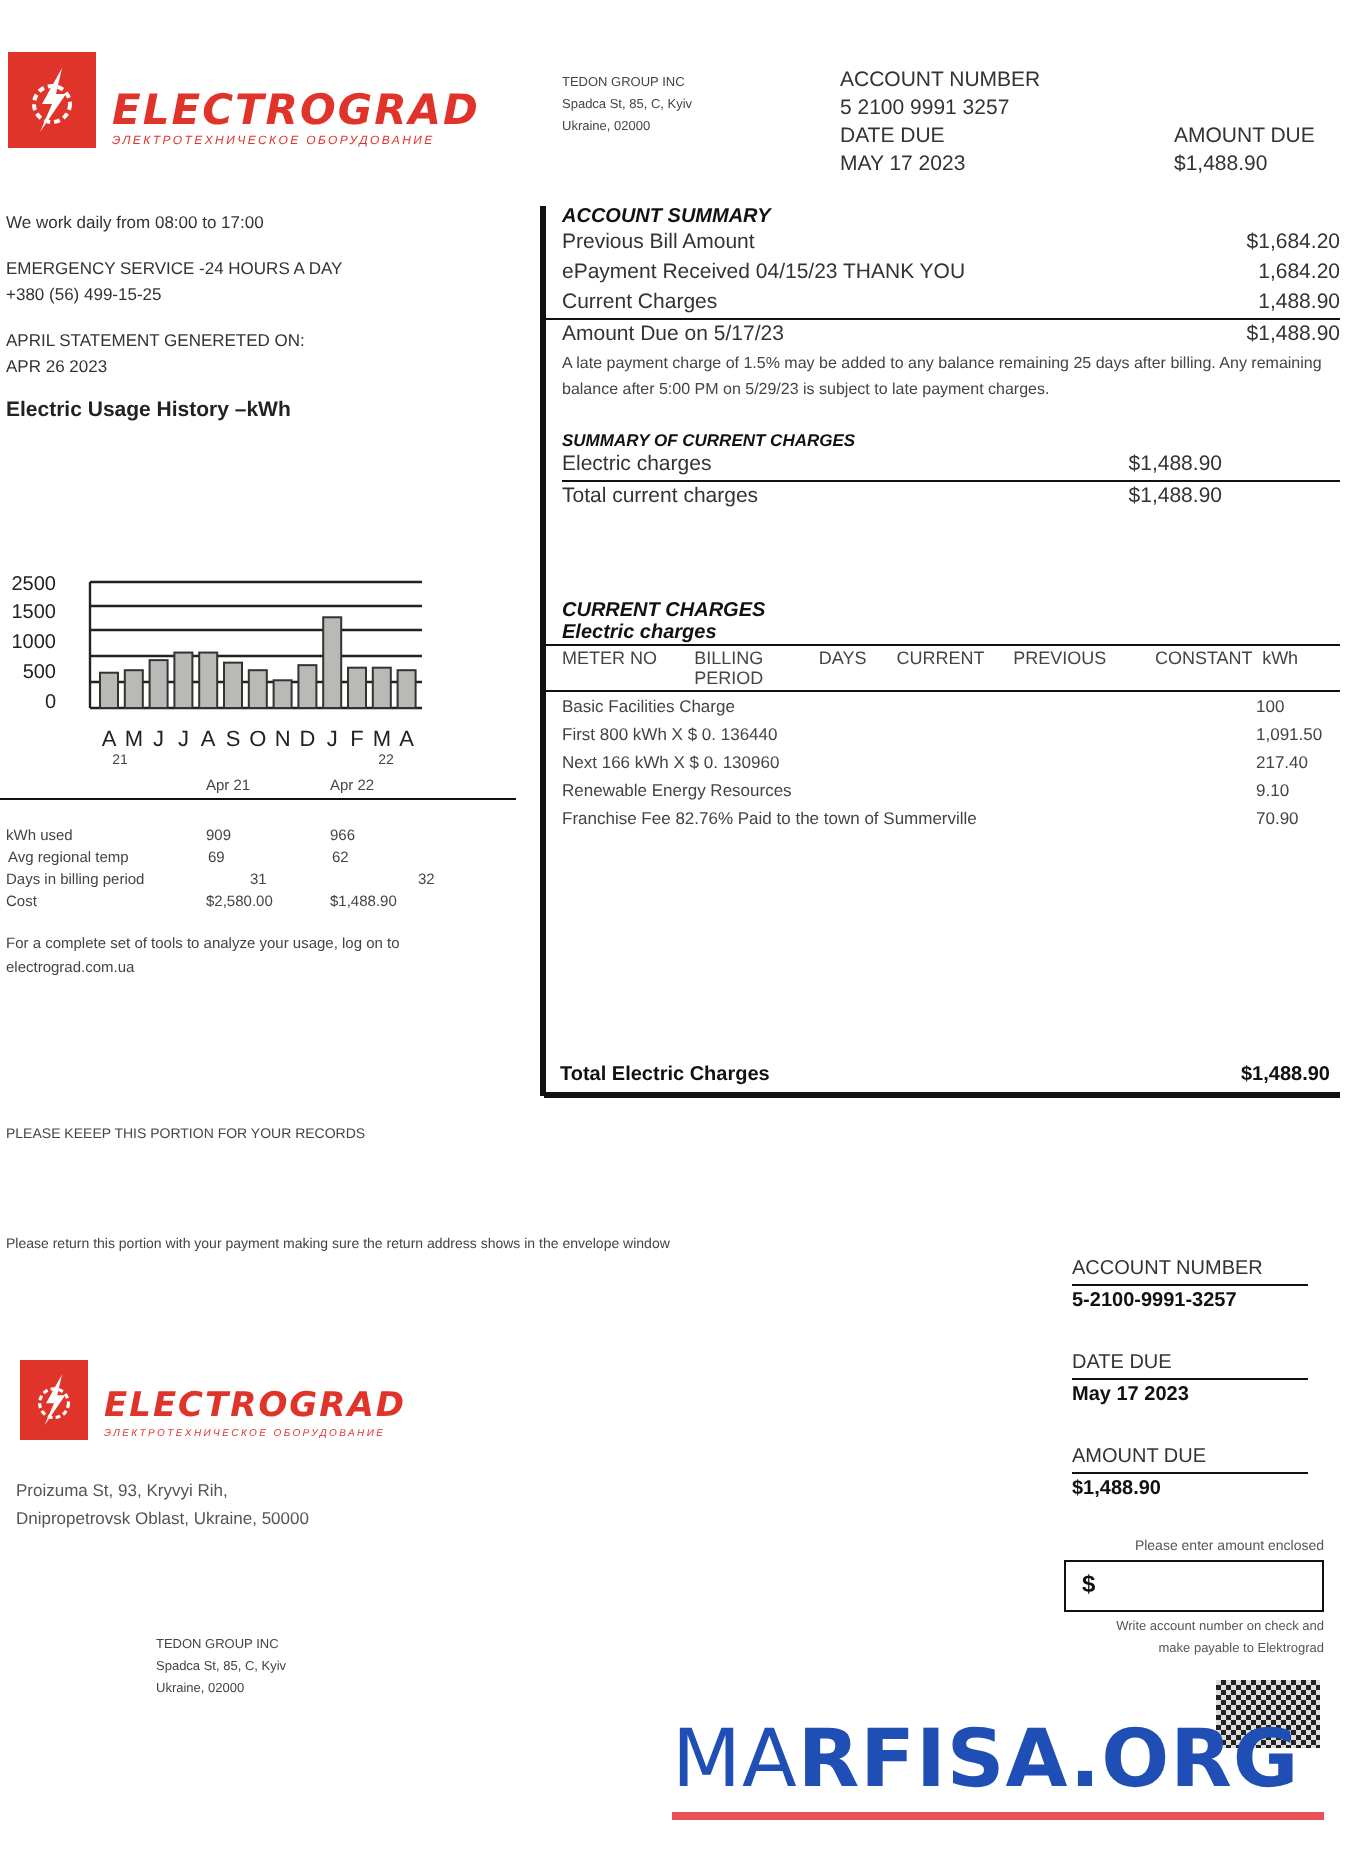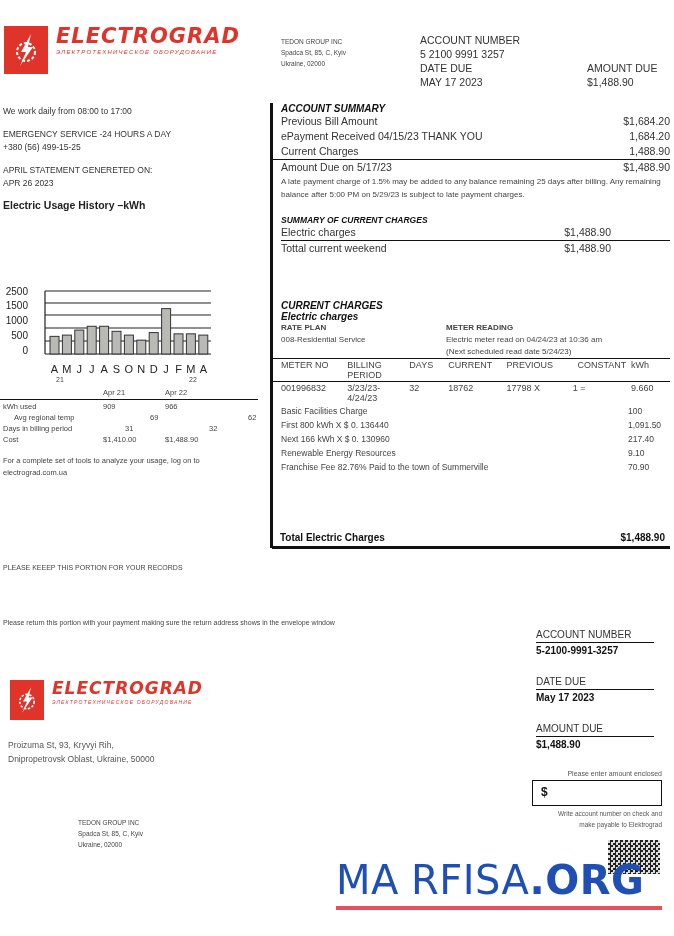--- a/index.html
+++ b/index.html
@@ -1,18 +1,18 @@
 <!DOCTYPE html>
 <html><head>
 <meta charset="utf-8">
 <style>
   * { box-sizing: border-box; margin: 0; padding: 0; }
   body { width: 674px; height: 936px; background: #fff; font-family: "Liberation Sans", sans-serif; color: #333; position: relative; overflow: hidden; font-size: 9px; }
   .abs { position: absolute; }
-  .logo { display: flex; align-items: flex-start; }
+  .logo { display: flex; align-items: flex-end; }
   .logo-box { width: 44px; height: 48px; background: #e0342b; display: flex; align-items: center; justify-content: center; }
   .logo-text { margin-left: 8px; }
   .logo-name { font-family: "DejaVu Sans", sans-serif; font-style: italic; font-weight: bold; color: #e0342b; font-size: 21px; letter-spacing: 1px; line-height: 1; }
   .logo-sub { font-size: 6px; color: #e0342b; font-style: italic; letter-spacing: 1.2px; margin-top: 2px; }
   .small { font-size: 6.5px; line-height: 11px; color: #444; }
   .lbl { font-size: 10.5px; color: #333; line-height: 14px; }
   .left-text { font-size: 8.5px; line-height: 13px; color: #333; }
   .bold { font-weight: bold; }
   .mid { left: 270px; width: 400px; border-left: 3px solid #111; padding-left: 8px; }
   .row { display: flex; justify-content: space-between; font-size: 10.5px; line-height: 15px; }
@@ -119,39 +119,39 @@
   </g>
 </svg>
 
 <div class="abs" style="left:0;top:388px;width:258px;">
   <div style="display:flex;font-size:7.5px;color:#444;height:11px;">
     <span style="width:103px;"></span>
     <span style="width:62px;">Apr 21</span>
     <span>Apr 22</span>
   </div>
   <div class="hr" style="width:258px;"></div>
-  <div id="comp-rows" style="font-size:7.5px;color:#444;line-height:11px;margin-top:1px;">
+  <div id="comp-rows" style="font-size:7.5px;color:#444;line-height:11px;margin-top:12px;">
       <div style="display: flex; padding-left: 3px;">
         <span style="width:100px">kWh used</span>
         <span style="width:62px">909</span>
         <span>966</span>
       </div>
-      <div style="display: flex; padding-left: 14px; gap: 36px;">
+      <div style="display: flex; padding-left: 4px;">
         <span style="width:100px">Avg regional temp</span>
         <span style="width:62px">69</span>
         <span>62</span>
       </div>
       <div style="display: flex; padding-left: 3px; gap: 22px;">
         <span style="width:100px">Days in billing period</span>
         <span style="width:62px">31</span>
         <span>32</span>
       </div>
       <div style="display: flex; padding-left: 3px;">
         <span style="width:100px">Cost</span>
-        <span style="width:62px">$1,410.00</span>
+        <span style="width:62px">$2,580.00</span>
         <span>$1,488.90</span>
       </div>
     </div>
   <div style="font-size:7.5px;color:#444;line-height:12px;margin-top:10px;width:250px;margin-left:3px;">For a complete set of tools to analyze your usage, log on to electrograd.com.ua</div>
 </div>
 
 <div class="abs mid" style="top:103px;height:445px;">
   <div class="sec-title">ACCOUNT SUMMARY</div>
   <div id="acct-rows">
       <div class="row">
@@ -174,65 +174,41 @@
     </div>
   <div style="font-size:8px;line-height:13px;color:#444;">A late payment charge of 1.5% may be added to any balance remaining 25 days after billing. Any remaining balance after 5:00 PM on 5/29/23 is subject to late payment charges.</div>
 
   <div class="sec-title" style="font-size:8.5px;margin-top:14px;">SUMMARY OF CURRENT CHARGES</div>
   <div class="row" style="width:330px;">
       <span>Electric charges</span>
       <span>$1,488.90</span>
     </div>
   <div class="hr"></div>
   <div class="row" style="width:330px;">
-      <span>Tottal current weekend</span>
+      <span>Total current charges</span>
       <span>$1,488.90</span>
     </div>
 
   <div class="sec-title" style="margin-top:44px;">CURRENT CHARGES</div>
   <div class="sec-title">Electric charges</div>
-  <div style="display:flex;font-size:8px;color:#444;line-height:12px;">
-    <div style="width:165px;">
-      <div class="bold">RATE PLAN</div>
-      <div>008-Residential Service</div>
-    </div>
-    <div>
-      <div class="bold">METER READING</div>
-      <div>Electric meter read on 04/24/23 at 10:36 am</div>
-      <div>(Next scheduled read date 5/24/23)</div>
-    </div>
-  </div>
   <div class="hr" style="margin-left:-8px;"></div>
   <table class="tbl">
     <tbody>
         <tr id="meter-head">
           <td style="width: 17%;">METER NO</td>
           <td style="width: 16%;">BILLING PERIOD</td>
           <td style="width: 10%;">DAYS</td>
           <td style="width: 15%;">CURRENT</td>
           <td style="width: 17%;">PREVIOUS</td>
           <td style="width: 15%; text-align: center;">CONSTANT</td>
           <td style="width: 10%;">kWh</td>
         </tr>
   </tbody>
     </table>
   <div class="hr" style="margin-left:-8px;"></div>
-  <table class="tbl">
-    <tbody>
-        <tr id="meter-row">
-          <td style="width: 17%;">001996832</td>
-          <td style="width: 16%;">3/23/23- 4/24/23</td>
-          <td style="width: 10%;">32</td>
-          <td style="width: 15%;">18762</td>
-          <td style="width: 17%;">17798  X</td>
-          <td style="width: 15%;">1 =</td>
-          <td style="width: 10%;">9.660</td>
-        </tr>
-  </tbody>
-    </table>
   <div id="line-items" style="font-size:8.5px;color:#444;line-height:14px;">
       <div style="display: flex; justify-content: space-between;">
         <span>Basic Facilities Charge</span>
         <span style="width:42px">100</span>
       </div>
       <div style="display: flex; justify-content: space-between;">
         <span>First 800 kWh X $ 0. 136440</span>
         <span style="width:42px">1,091.50</span>
       </div>
       <div style="display: flex; justify-content: space-between;">
@@ -294,15 +270,15 @@
 </div>
 <div class="abs" style="left:536px;top:770px;width:126px;text-align:right;font-size:7px;color:#555;">Please enter amount enclosed</div>
 <div class="abs" style="left:532px;top:780px;width:130px;height:26px;border:1.5px solid #111;padding:4px 8px;font-size:12px;font-weight:bold;color:#111;">$</div>
 <div class="abs" style="left:500px;top:808px;width:162px;text-align:right;font-size:6.5px;line-height:11px;color:#555;">
   <div>Write account number on check and</div>
   <div>make payable to Elektrograd</div>
 </div>
 <div class="abs" style="left:608px;top:840px;width:52px;height:34px;background:repeating-conic-gradient(#222 0 25%, #ddd 0 50%) 0 0/5px 5px;"></div>
 
 <div class="abs" style="left:336px;top:856px;font-family:'DejaVu Sans',sans-serif;font-size:40px;line-height:48px;color:#1f4fb5;letter-spacing:0.5px;">
-  <span style="font-weight:normal;">MA</span><span style="font-weight:normal;margin-left:12px;">RFISA</span><span style="font-weight:bold;">.ORG</span>
+  <span style="font-weight:normal;">MA</span><span style="font-weight:bold;">RFISA</span><span style="font-weight:bold;">.ORG</span>
 </div>
 <div class="abs" style="left:336px;top:906px;width:326px;height:4px;background:#e9505a;"></div>
 
 </body></html>

